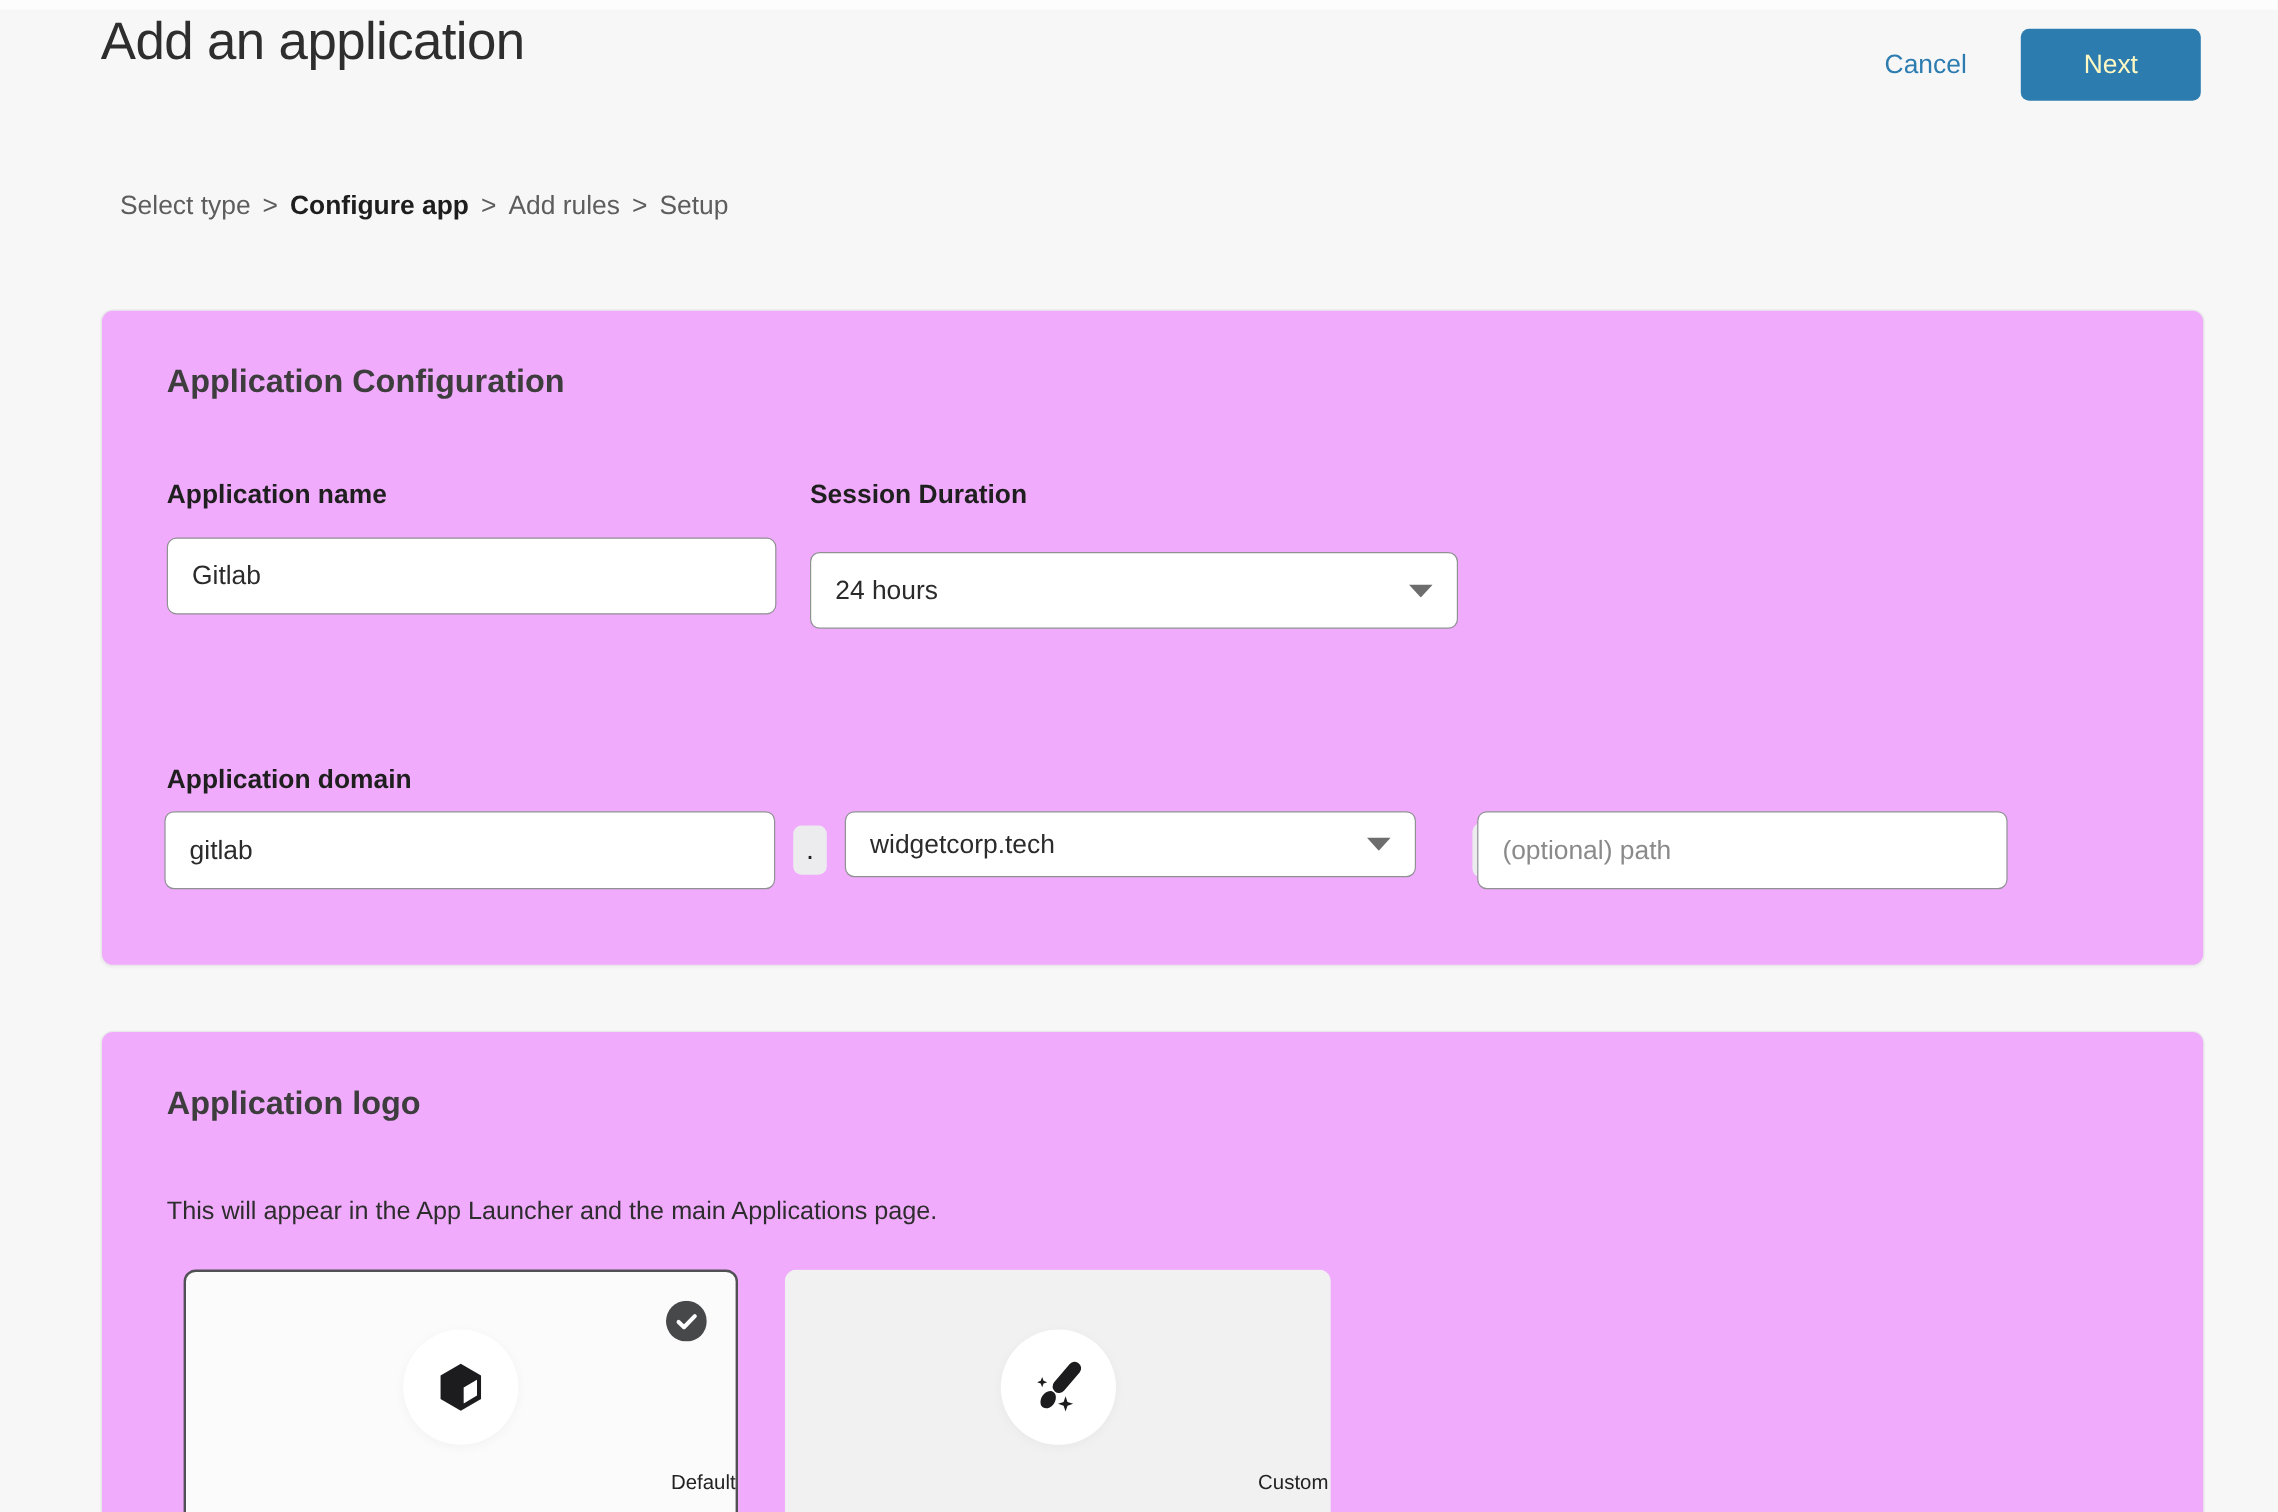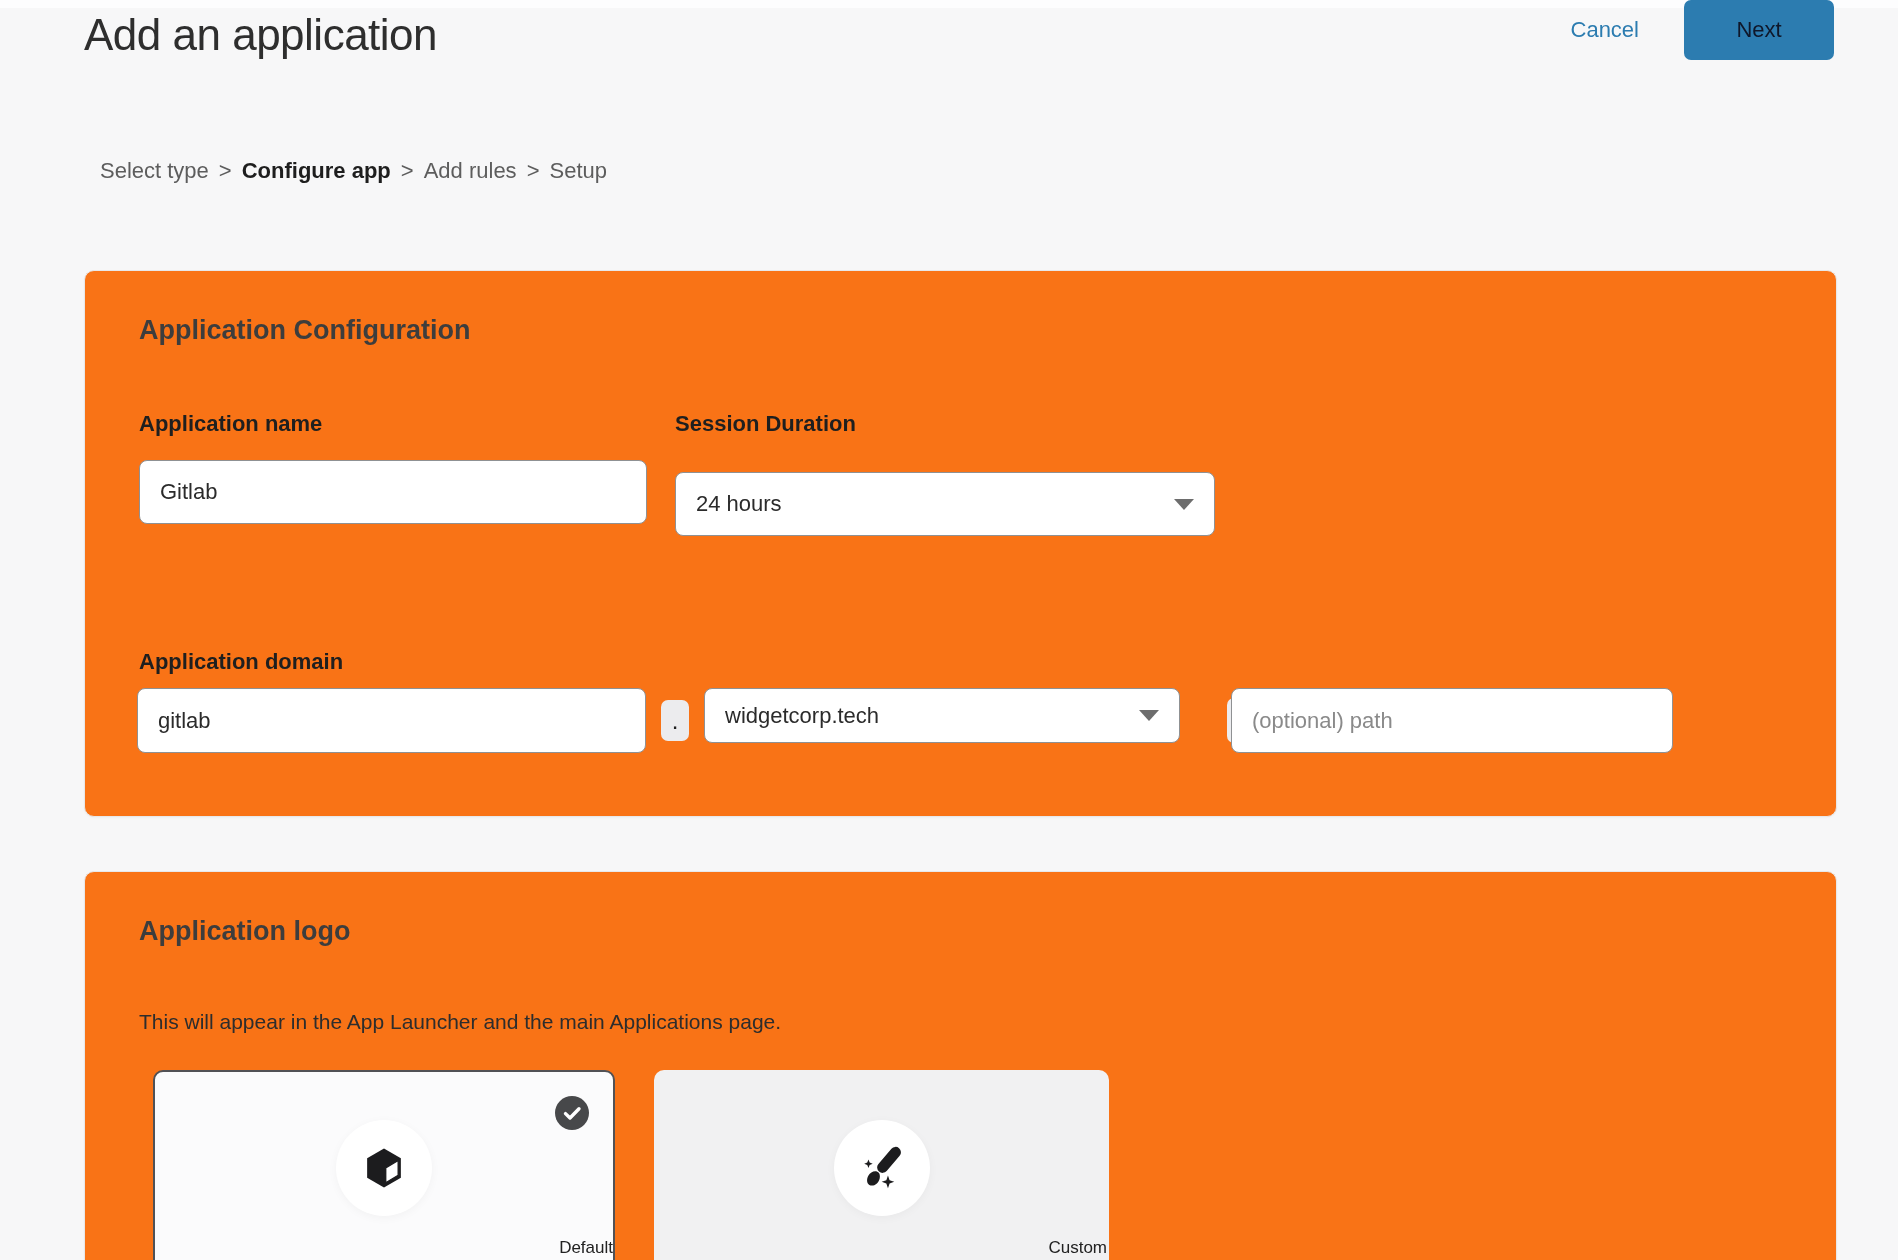--- a/index.html
+++ b/index.html
@@ -1,32 +1,32 @@
 <!DOCTYPE html>
 <html><head>
 <meta charset="utf-8">
 <style>
   html,body{margin:0;padding:0;background:#f7f7f8;font-family:"Liberation Sans",sans-serif;}
   .viewport{position:relative;width:1898px;height:1260px;background:#f7f7f8;overflow:hidden;}
   .top-strip{position:absolute;left:0;top:0;width:1898px;height:8px;background:#fdfdfe;}
 
   
   .page-title{position:absolute;left:84px;top:10px;margin:0;font-size:44px;font-weight:400;color:#2e2e2e;letter-spacing:-0.5px;}
-  .header-actions{position:absolute;right:64px;top:0;height:60px;display:flex;align-items:center;gap:45px;}
+  .header-actions{position:absolute;right:64px;top:24px;height:60px;display:flex;align-items:center;gap:45px;}
   .cancel-link{color:#2c7cb0;font-size:22px;cursor:pointer;text-decoration:none;}
-  .next-btn{width:150px;height:60px;background:#2c7cb0;color:#0f172a;font-size:22px;border:none;border-radius:7px;cursor:pointer;font-family:inherit;}
+  .next-btn{width:150px;height:60px;background:#2c7cb0;color:#fef9c3;font-size:22px;border:none;border-radius:7px;cursor:pointer;font-family:inherit;}
 
   
   .breadcrumb{position:absolute;left:100px;top:158px;display:flex;align-items:baseline;gap:10px;font-size:22px;color:#5d5d5d;}
   .bc{cursor:pointer;}
   .bc-current{font-weight:700;color:#1e1e1e;}
   .bc-sep{color:#5d5d5d;}
 
   
-  .card{position:absolute;left:84px;width:1751px;background:#f97316;border:1px solid #e8e8e9;border-radius:10px;box-shadow:0 1px 2px rgba(0,0,0,0.03);margin-top:12px;}
+  .card{position:absolute;left:84px;width:1751px;background:#f0abfc;border:1px solid #e8e8e9;border-radius:10px;box-shadow:0 1px 2px rgba(0,0,0,0.03);}
   .card-config{top:258px;height:545px;}
   .card-logo{top:859px;height:560px;}
   .card h2{position:absolute;left:54px;margin:0;font-size:27px;font-weight:700;color:#3d3d3d;}
   .card-config h2,.card-logo h2{top:44px;}
 
   .field-label{position:absolute;font-size:22px;font-weight:700;color:#1f1f1f;}
   .lbl-name{left:54px;top:140px;}
   .lbl-duration{left:590px;top:140px;}
   .lbl-domain{left:54px;top:378px;}
 

